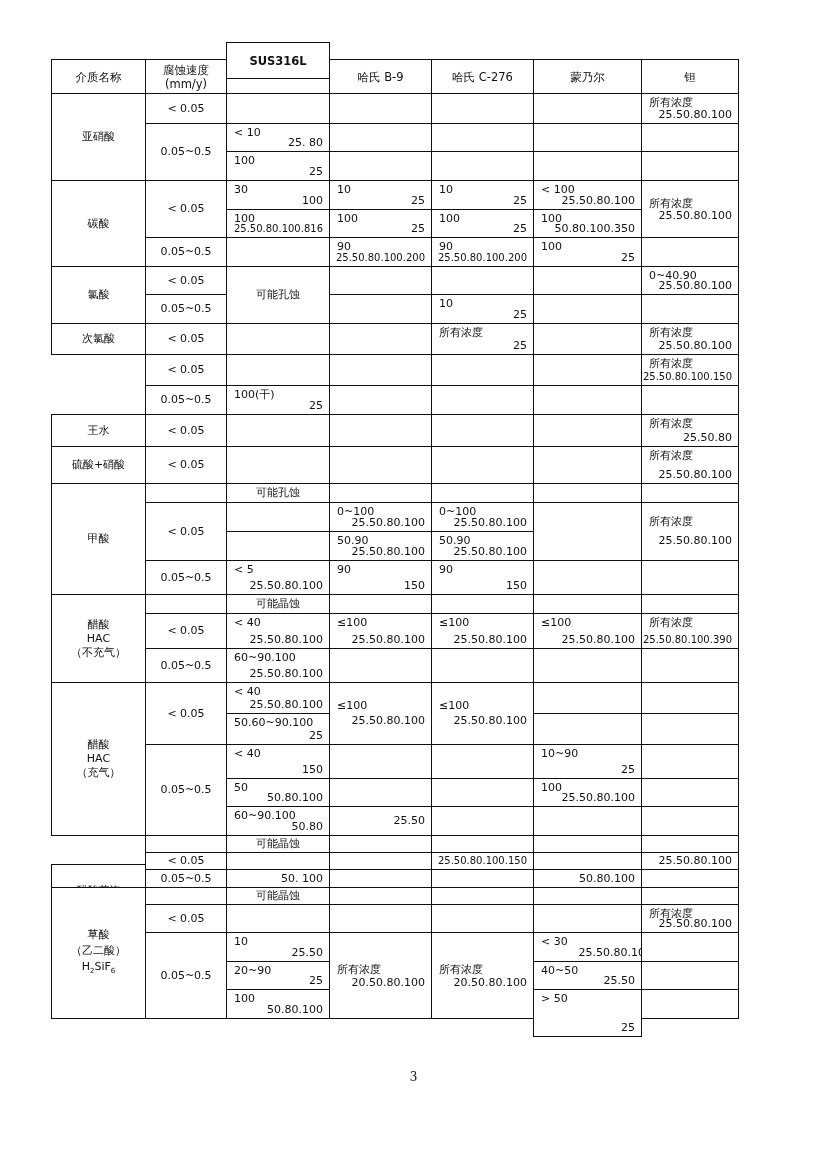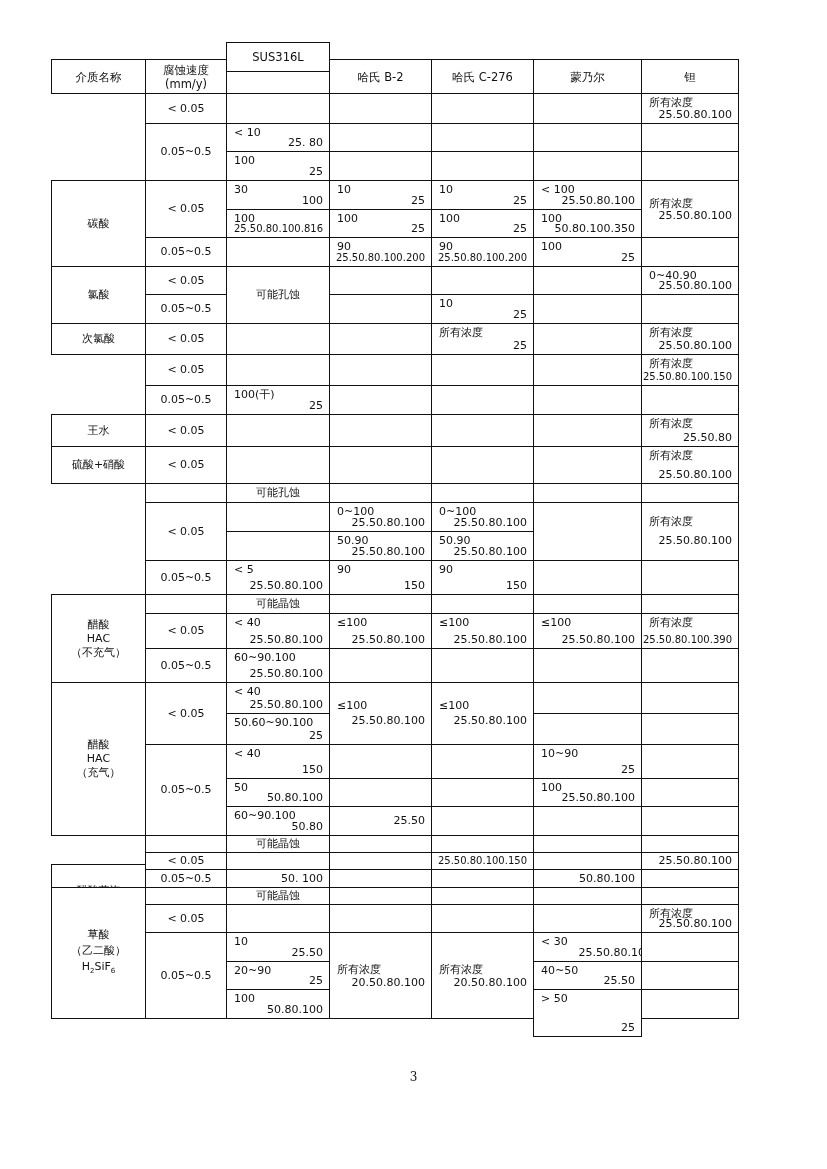--- a/index.html
+++ b/index.html
@@ -22,34 +22,37 @@
 <body>
 
 <div id="tbl">
     <div class="c center" style="left: 52px; width: 95px; top: 60px; height: 35px;">
       <span class="ml hdr">介质名称</span>
     </div>
     <div class="c center" style="left: 146px; width: 82px; top: 60px; height: 35px;">
       <span class="ml hdr">腐蚀速度
 (mm/y)</span>
     </div>
-    <div class="c center" style="left: 227px; width: 104px; top: 43px; height: 30px;">
+    <div class="c center" style="left: 227px; width: 104px; top: 43px; height: 37px; font-weight: bold;">
       <span class="ml hdr">SUS316L</span>
     </div>
     <div class="c center" style="left: 330px; width: 103px; top: 60px; height: 35px;">
-      <span class="ml hdr">哈氏 B-2</span>
+      <span class="ml hdr">哈氏 B-9</span>
     </div>
     <div class="c center" style="left: 432px; width: 103px; top: 60px; height: 35px;">
       <span class="ml hdr">哈氏 C-276</span>
     </div>
     <div class="c center" style="left: 534px; width: 109px; top: 60px; height: 35px;">
       <span class="ml hdr">蒙乃尔</span>
     </div>
     <div class="c center" style="left: 642px; width: 98px; top: 60px; height: 35px;">
       <span class="ml hdr">钽</span>
+    </div>
+    <div class="c center" style="left: 52px; width: 95px; top: 94px; height: 88px;">
+      <span class="ml">亚硝酸</span>
     </div>
     <div class="c center" style="left: 146px; width: 82px; top: 94px; height: 31px;">
       <span class="ml">&lt; 0.05</span>
     </div>
     <div class="c center" style="left: 146px; width: 82px; top: 124px; height: 58px;">
       <span class="ml">0.05~0.5</span>
     </div>
     <div class="c" style="left: 227px; width: 104px; top: 94px; height: 31px;"></div>
     <div class="c" style="left: 330px; width: 103px; top: 94px; height: 31px;"></div>
     <div class="c" style="left: 432px; width: 103px; top: 94px; height: 31px;"></div>
@@ -220,20 +223,23 @@
       <span class="ml">&lt; 0.05</span>
     </div>
     <div class="c" style="left: 227px; width: 104px; top: 447px; height: 38px;"></div>
     <div class="c" style="left: 330px; width: 103px; top: 447px; height: 38px;"></div>
     <div class="c" style="left: 432px; width: 103px; top: 447px; height: 38px;"></div>
     <div class="c" style="left: 534px; width: 109px; top: 447px; height: 38px;"></div>
     <div class="c" style="left: 642px; width: 98px; top: 447px; height: 38px;">
       <span class="l1">所有浓度</span>
       <span class="l2">25.50.80.100</span>
     </div>
+    <div class="c center" style="left: 52px; width: 95px; top: 484px; height: 112px;">
+      <span class="ml">甲酸</span>
+    </div>
     <div class="c" style="left: 146px; width: 82px; top: 484px; height: 20px;"></div>
     <div class="c center" style="left: 146px; width: 82px; top: 503px; height: 59px;">
       <span class="ml">&lt; 0.05</span>
     </div>
     <div class="c center" style="left: 146px; width: 82px; top: 561px; height: 35px;">
       <span class="ml">0.05~0.5</span>
     </div>
     <div class="c center" style="left: 227px; width: 104px; top: 484px; height: 20px;">
       <span class="ml">可能孔蚀</span>
     </div>

